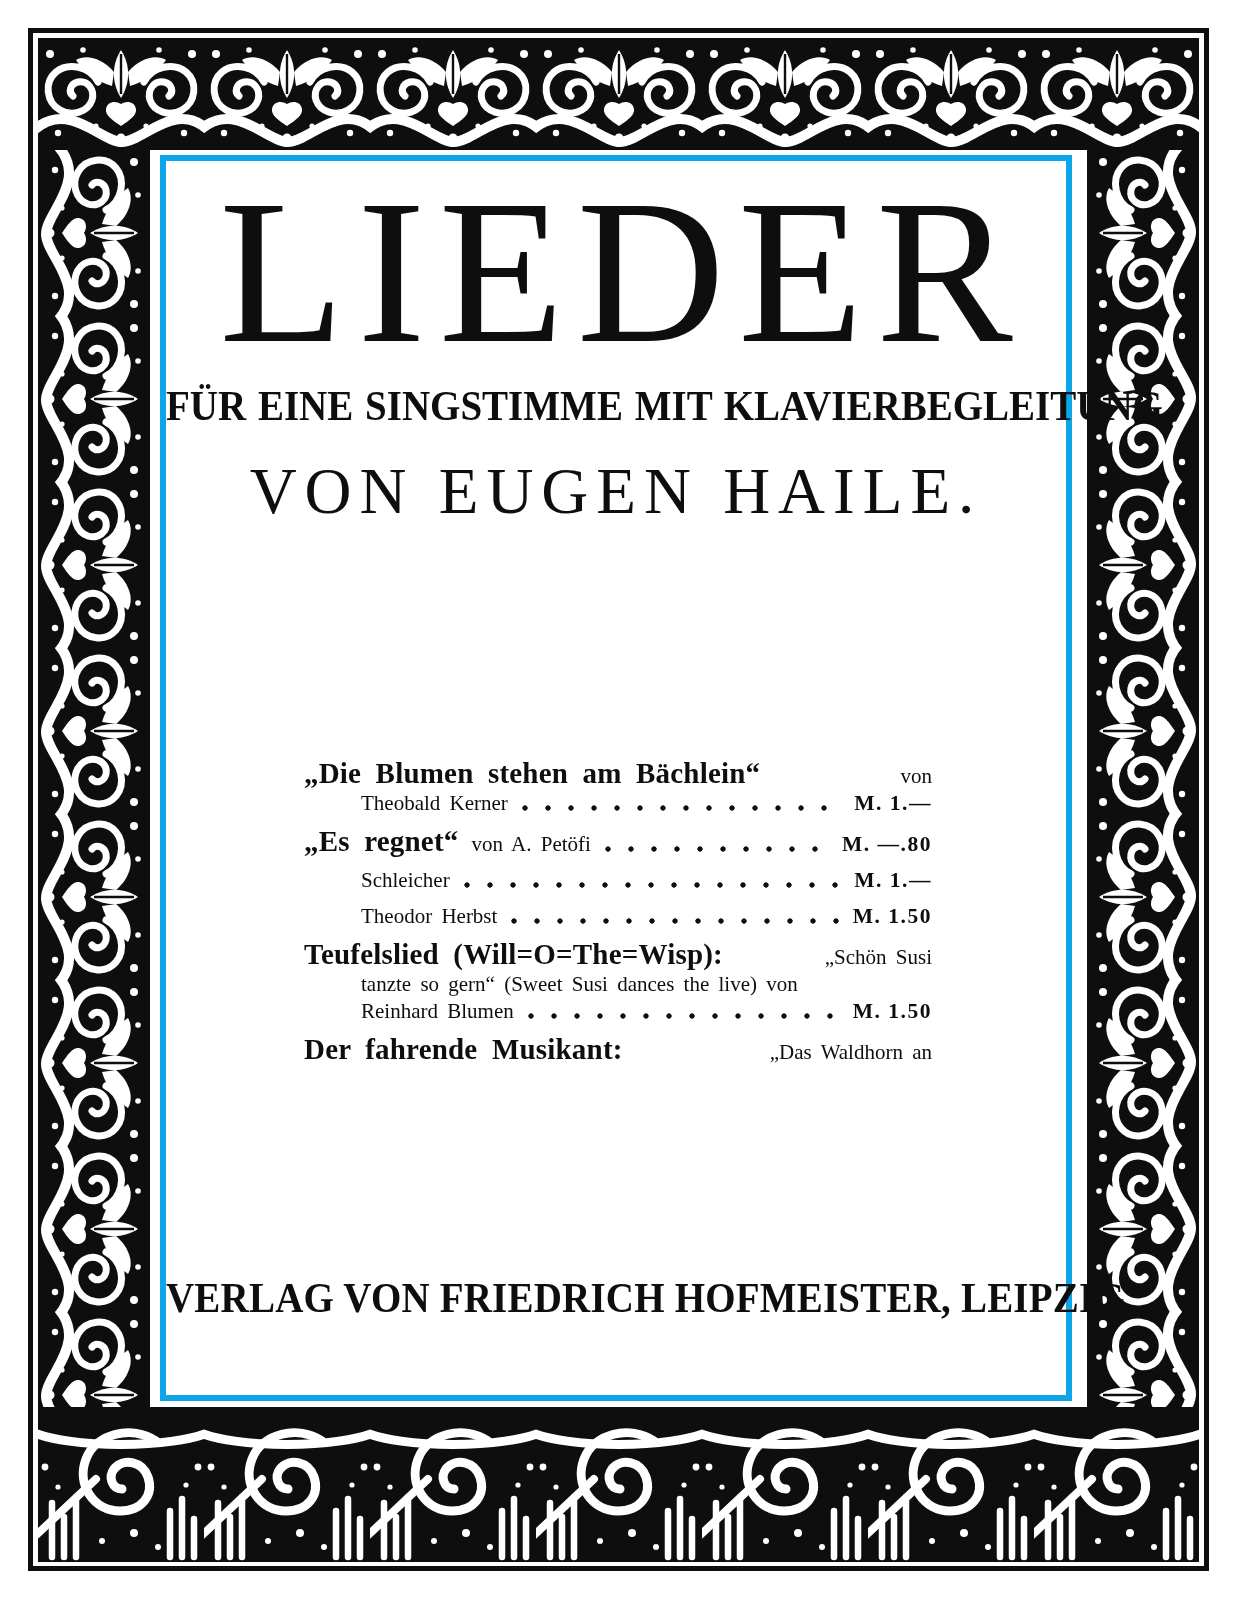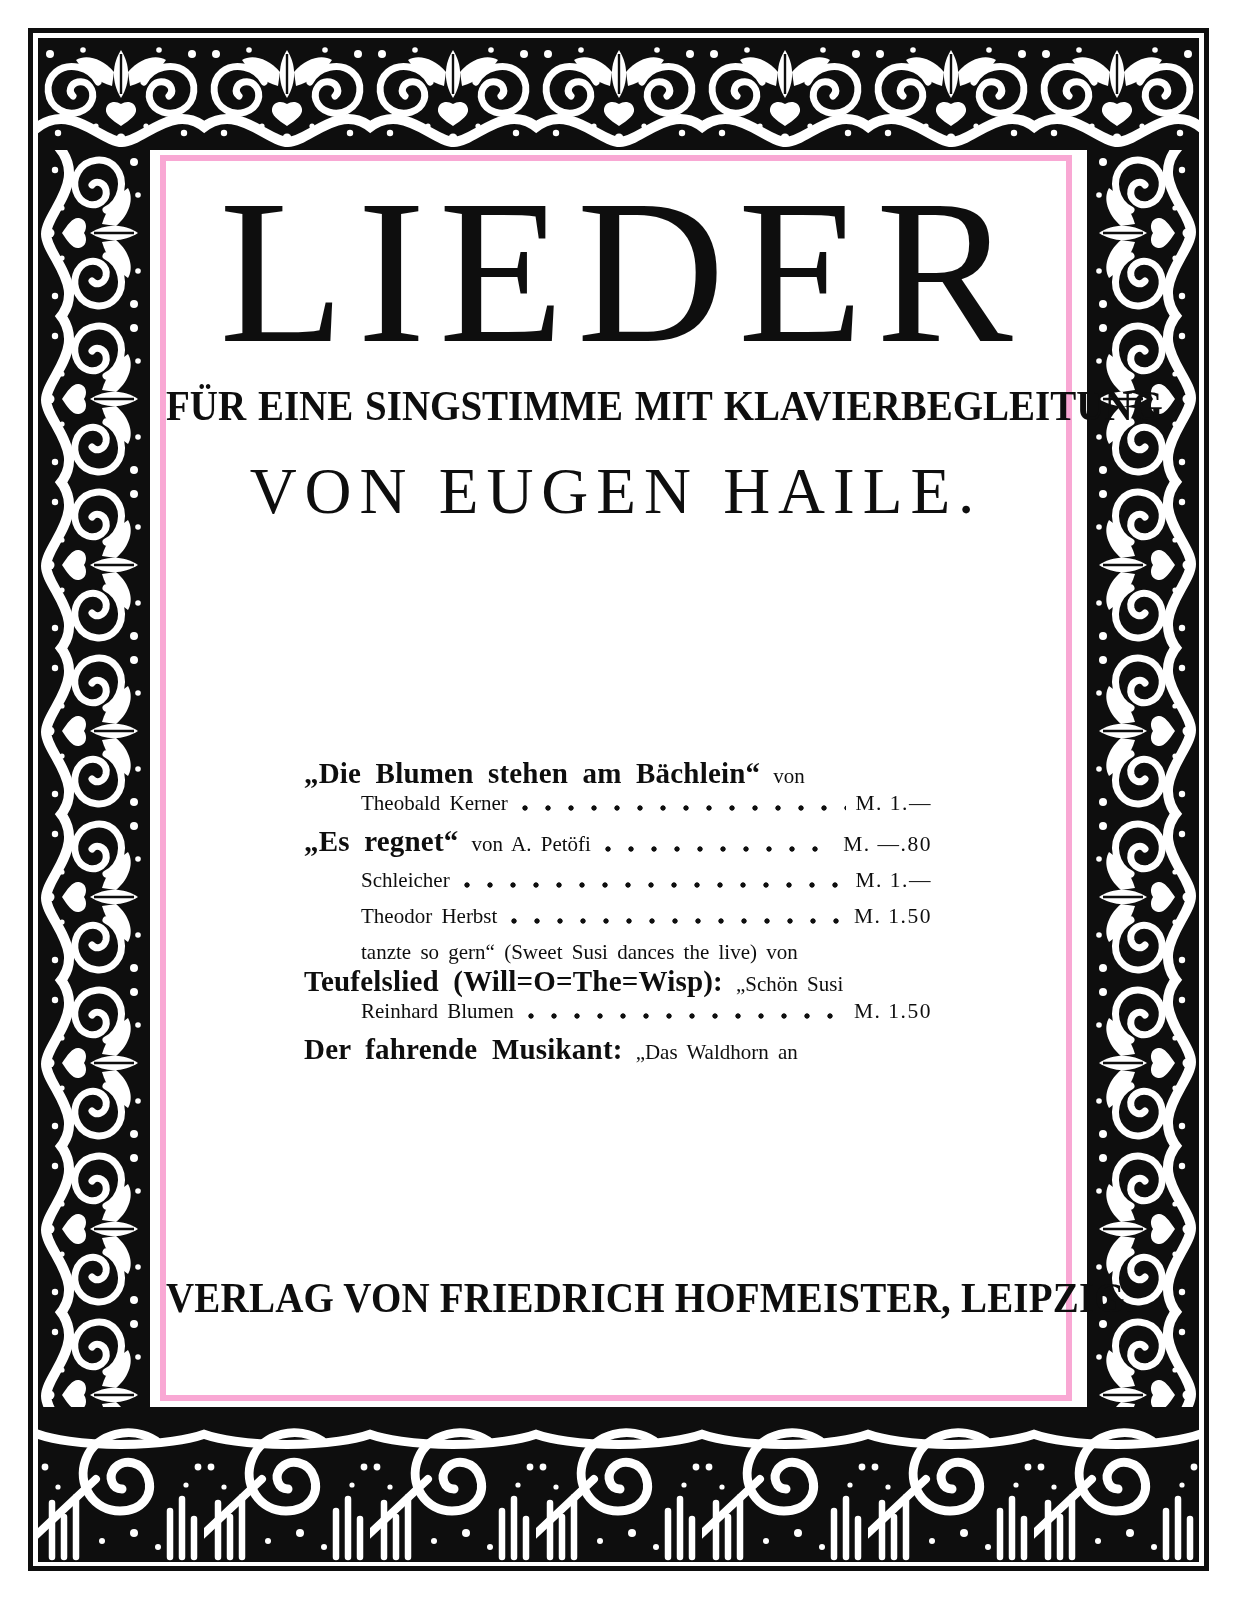--- a/index.html
+++ b/index.html
@@ -3,53 +3,53 @@
 <meta charset="utf-8">
 <style>
   html,body { margin:0; padding:0; background:#fff; }
   .page {
     position:relative; width:1237px; height:1600px; background:#ffffff;
     font-family:"Liberation Serif", serif; color:#0e0e0e; overflow:hidden;
   }
   svg.frame { position:absolute; left:0; top:0; }
   .panel {
     position:absolute; left:160px; top:155px; width:912px; height:1246px;
-    border:6px solid #f9a8d4; box-sizing:border-box; background:#fff;
+    border:6px solid #0ea5e9; box-sizing:border-box; background:#fff;
   }
   .title {
     position:absolute; top:8px; left:0; right:0; text-align:center;
     font-size:205px; line-height:1; letter-spacing:13px; text-indent:13px;
     white-space:nowrap; font-weight:400;
   }
   .subtitle {
     position:absolute; top:219px; left:0; right:0; text-align:center;
     font-size:39px; font-weight:700; word-spacing:2px; letter-spacing:0;
     transform:scaleY(1.10); transform-origin:center top; white-space:nowrap;
   }
   .byline {
     position:absolute; top:266px; left:0; right:0; text-align:center;
     font-size:65px; letter-spacing:8px; white-space:nowrap;margin-top:27px;
   }
   .songs { position:absolute; left:138px; top:597px; width:628px; }
   .song  { margin-bottom:9px; }
-  .sline { display:flex; align-items:baseline; }
+  .sline { display:flex; align-items:baseline;justify-content:space-between; }
   .head {
     font-size:29px; font-weight:700; line-height:31px;
     word-spacing:7px; letter-spacing:0.2px; white-space:nowrap;
   }
   .sub  { font-size:21px; font-weight:400; line-height:27px; word-spacing:4px; white-space:nowrap; }
   .tail { margin-left:13px; }
   .cont-line { padding-left:57px; }
   .leader {
     flex:1 1 auto; align-self:flex-end; height:8px; min-width:28px;
     margin:0 10px 5px 14px;
     background-image:radial-gradient(circle at 3px 4px, #0e0e0e 2.3px, transparent 3px);
     background-size:23px 8px; background-repeat:repeat-x;
   }
-  .price { font-size:21.5px; font-weight:400; white-space:nowrap; letter-spacing:1.5px; }
+  .price { font-size:21.5px; font-weight:700; white-space:nowrap; letter-spacing:1.5px; }
   .publisher {
     position:absolute; top:1113px; left:0; right:0; text-align:center;
     font-size:39px; font-weight:700; letter-spacing:0.2px;
     transform:scaleY(1.06); transform-origin:center top; white-space:nowrap;
   }
 </style>
 </head>
 <body>
 
 <div class="page">
@@ -165,28 +165,28 @@
 
       <div class="song">
         <div class="sline cont-line">
           <span class="sub">Theodor Herbst</span>
           <span class="leader"></span>
           <span class="price">M. 1.50</span>
         </div>
       </div>
 
       <div class="song">
-        <div class="sline cont-line">
-          <span class="sub">tanzte so gern“ (Sweet Susi dances the live) von</span>
-        </div>
         <div class="sline">
           <span class="head">Teufelslied (Will=O=The=Wisp):</span>
           <span class="sub tail">„Schön Susi</span>
         </div>
         <div class="sline cont-line">
+          <span class="sub">tanzte so gern“ (Sweet Susi dances the live) von</span>
+        </div>
+        <div class="sline cont-line">
           <span class="sub">Reinhard Blumen</span>
           <span class="leader"></span>
           <span class="price">M. 1.50</span>
         </div>
       </div>
 
       <div class="song">
         <div class="sline">
           <span class="head">Der fahrende Musikant:</span>
           <span class="sub tail">„Das Waldhorn an</span>

